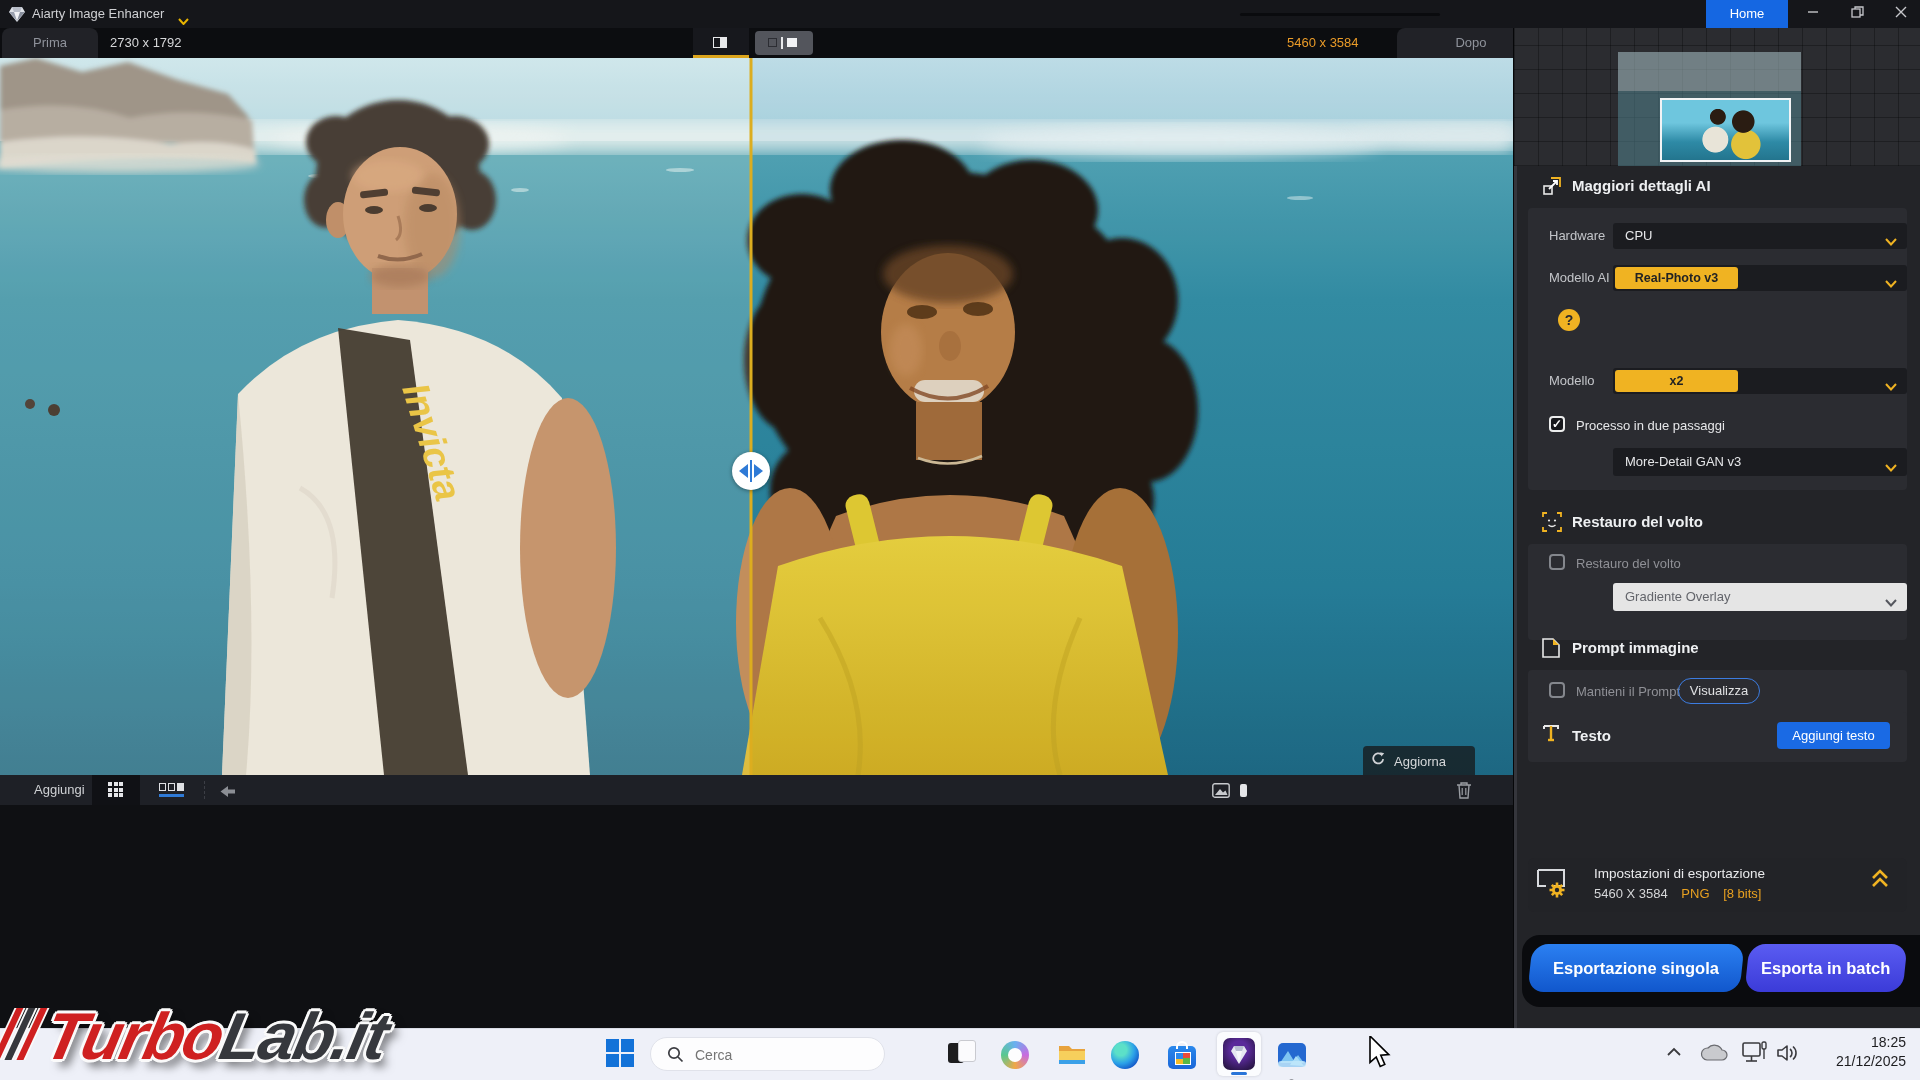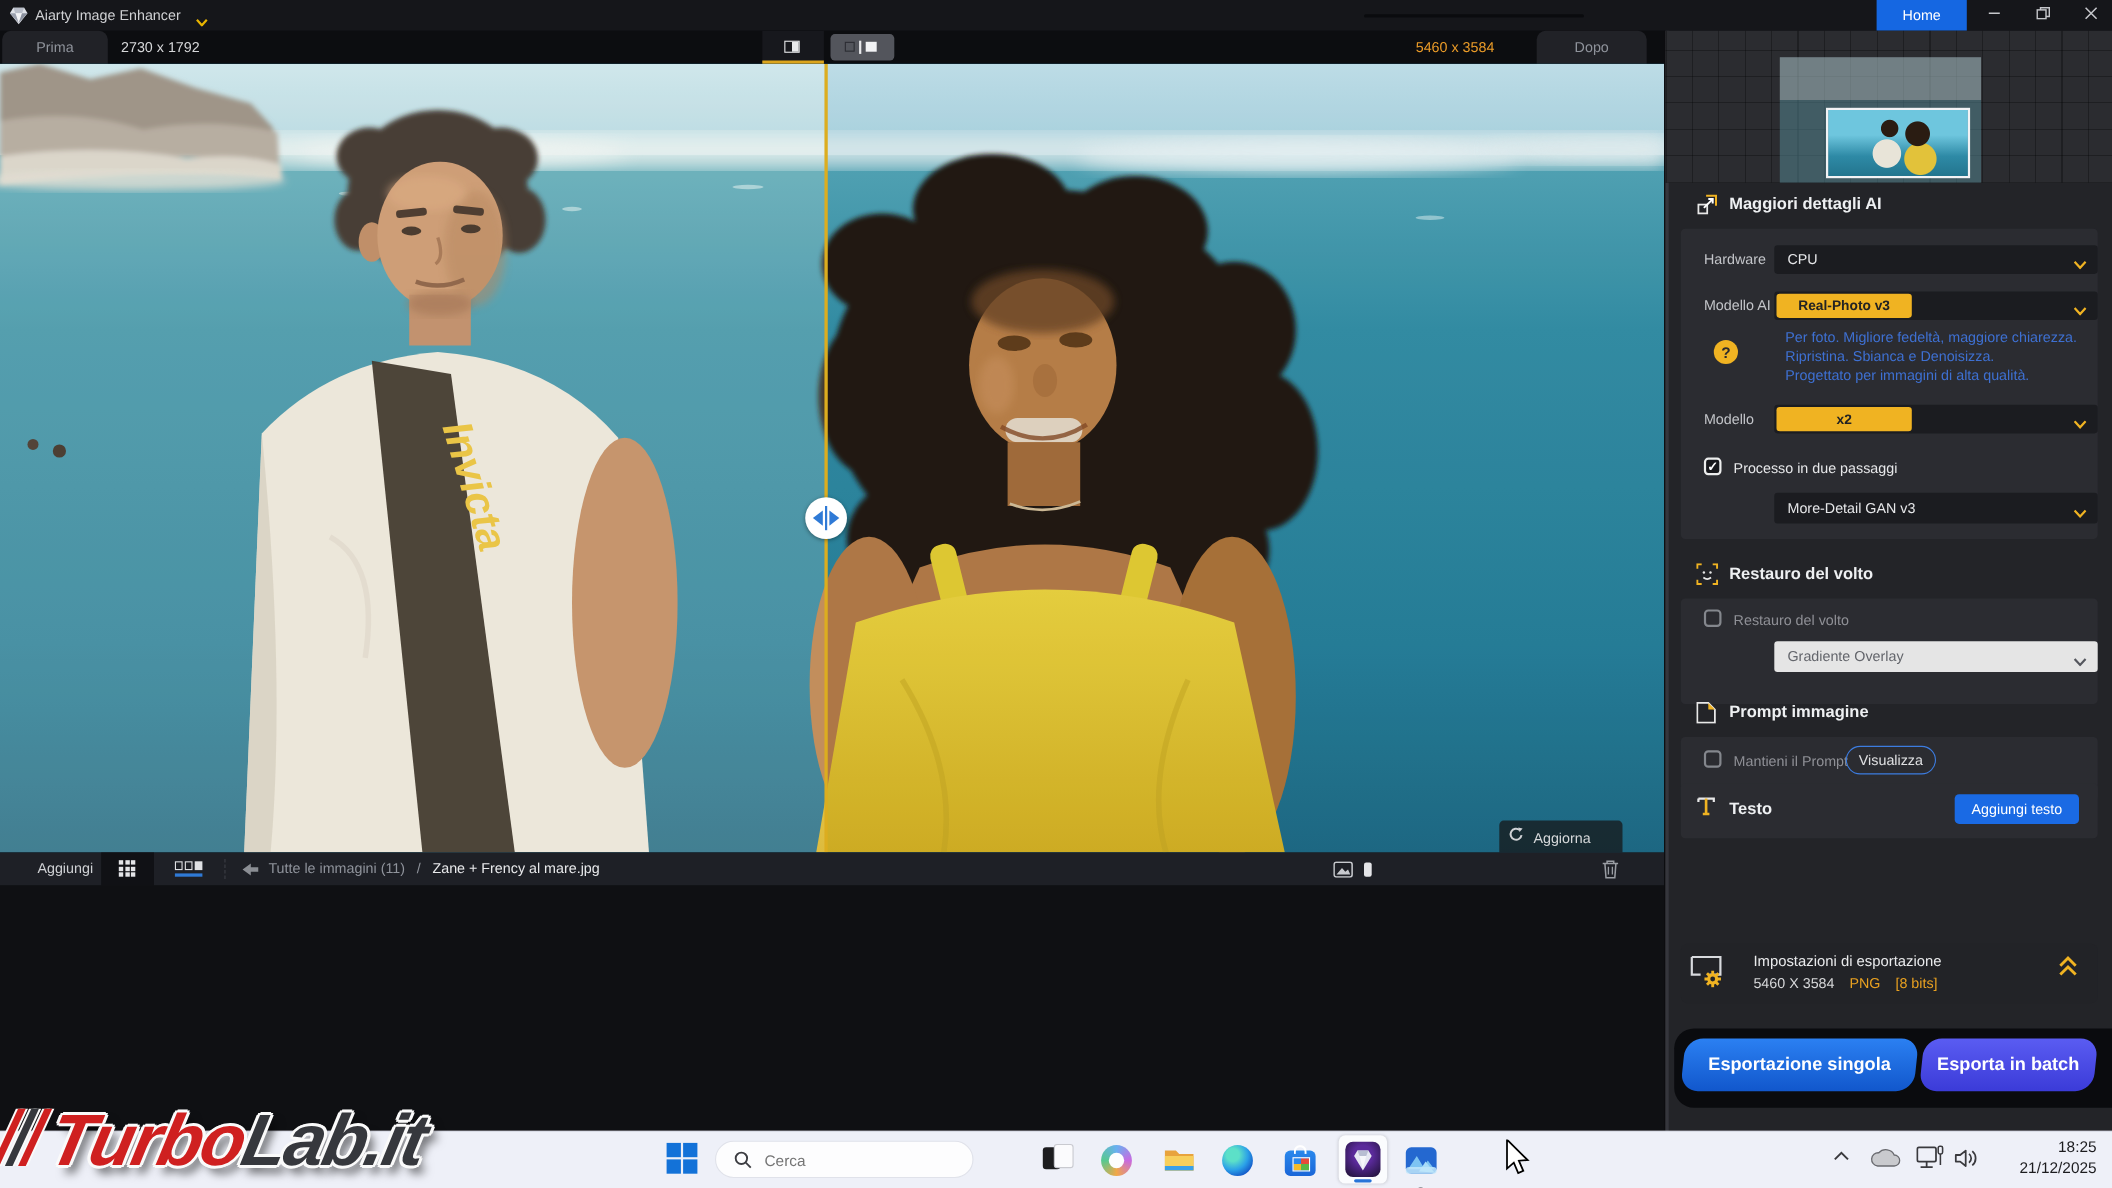--- a/index.html
+++ b/index.html
@@ -132,21 +132,21 @@
     <div class="abs tgbtn1">
       <span style="position:absolute;left:20px;top:9px;width:14px;height:11px;border:1.5px solid #e8e9eb;box-sizing:border-box;background:linear-gradient(90deg,transparent 0 50%,#e8e9eb 50%);"></span>
     </div>
     <div class="abs tgul"></div>
     <div class="abs tgbtn2">
       <span style="position:absolute;left:13px;top:7px;width:9px;height:9px;border:1.5px solid #2c2d33;box-sizing:border-box;"></span>
       <span style="position:absolute;left:26px;top:6px;width:2px;height:12px;background:#e8e9eb;"></span>
       <span style="position:absolute;left:32px;top:7px;width:10px;height:9px;background:#f2f3f5;"></span>
     </div>
     <span class="abs dimsize" style="left:1287px;color:#ea9b28;">5460 x 3584</span>
-    <div class="abs tab" style="left:1397px;width:100px;">Dopo</div>
+    <div class="abs tab" style="left:1397px;width:100px;padding-left:24px;">Dopo</div>
   </div>
 
   <div class="abs viewport">
     <svg width="1513" height="717" viewBox="0 0 1513 717">
       <defs>
         <linearGradient id="sky" x1="0" y1="0" x2="0" y2="1">
             <stop offset="0" stop-color="#c8e6ee"></stop>
             <stop offset="1" stop-color="#a6d3e0"></stop>
           </linearGradient>
         <linearGradient id="sea" x1="0" y1="0" x2="0" y2="1">
@@ -296,25 +296,20 @@
       <span style="position:absolute;left:22px;top:8px;width:7px;height:8px;border:1.3px solid #dfe0e3;box-sizing:border-box;"></span>
       <span style="position:absolute;left:31px;top:8px;width:7px;height:8px;background:#dfe0e3;"></span>
       <span style="position:absolute;left:13px;top:19px;width:25px;height:3px;background:#2f7ad6;"></span>
     </div>
     <span class="abs" style="left:204px;top:6px;height:18px;border-left:1px dashed #3c3e45;"></span>
     <span class="abs" style="left:220px;top:9px;">
       <svg width="15" height="13" viewBox="0 0 15 13">
           <path d="M15,4.5 L8,4.5 L8,1 L0.5,6.5 L8,12 L8,8.5 L15,8.5 Z" fill="#8b8e94"></path>
         </svg>
     </span>
-    <span class="abs crumb" style="left:244px;">
-      <span>Tutte le immagini (11)</span>
-      <span style="margin:0 7px;">/</span>
-      <b>Zane + Frency al mare.jpg</b>
-    </span>
     <span class="abs" style="left:1212px;top:8px;">
       <svg width="18" height="15" viewBox="0 0 18 15">
           <rect x="0.8" y="0.8" width="16.4" height="13.4" rx="2" fill="none" stroke="#c8cace" stroke-width="1.4"></rect>
           <path d="M3,12 L8,6 L11,9.5 L13.5,7.5 L15.5,12 Z" fill="#c8cace"></path>
         </svg>
     </span>
     <div class="abs" style="left:1240px;top:789px;margin-top:-775px;width:200px;height:3px;background:#0a0b0e;border-radius:2px;top:13px;"></div>
     <div class="abs" style="left:1240px;top:9px;width:7px;height:13px;background:#e4e5e8;border-radius:2px;"></div>
     <span class="abs" style="left:1456px;top:6px;">
       <svg width="16" height="18" viewBox="0 0 16 18">
@@ -366,25 +361,20 @@
           </svg></span>
     </div>
     <span class="abs plabel" style="left:35px;top:237px;">Modello AI</span>
     <div class="abs dd" style="top:237px;">
       <span class="pill">Real-Photo v3</span>
       <span class="chev"><svg width="12" height="8" viewBox="0 0 12 8">
             <polyline points="1,1 6,6.5 11,1" fill="none" stroke="#f0b322" stroke-width="2"></polyline>
           </svg></span>
     </div>
     <div class="abs qmark" style="left:44px;top:281px;">?</div>
-    <div class="abs desc" style="left:109px;top:270px;width:284px;">
-      <div>Per foto. Migliore fedeltà, maggiore chiarezza.</div>
-      <div>Ripristina. Sbianca e Denoisizza.</div>
-      <div>Progettato per immagini di alta qualità.</div>
-    </div>
     <span class="abs plabel" style="left:35px;top:340px;">Modello</span>
     <div class="abs dd" style="top:340px;">
       <span class="pill">x2</span>
       <span class="chev"><svg width="12" height="8" viewBox="0 0 12 8">
             <polyline points="1,1 6,6.5 11,1" fill="none" stroke="#f0b322" stroke-width="2"></polyline>
           </svg></span>
     </div>
     <span class="abs cb cbon" style="left:35px;top:388px;">✓</span>
     <span class="abs plabel" style="left:62px;top:385px;color:#e6e7e9;">Processo in due passaggi</span>
     <div class="abs dd" style="top:420px;height:28px;">

